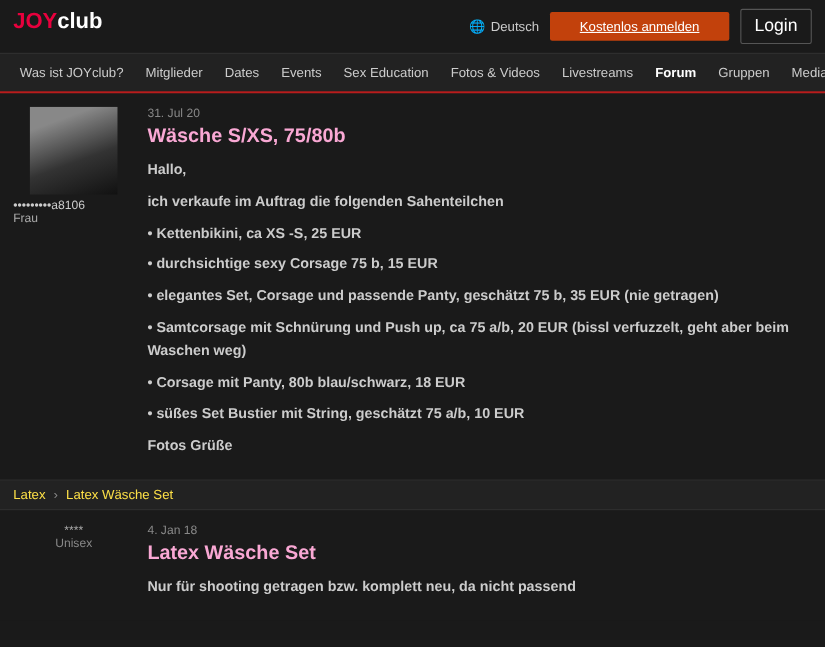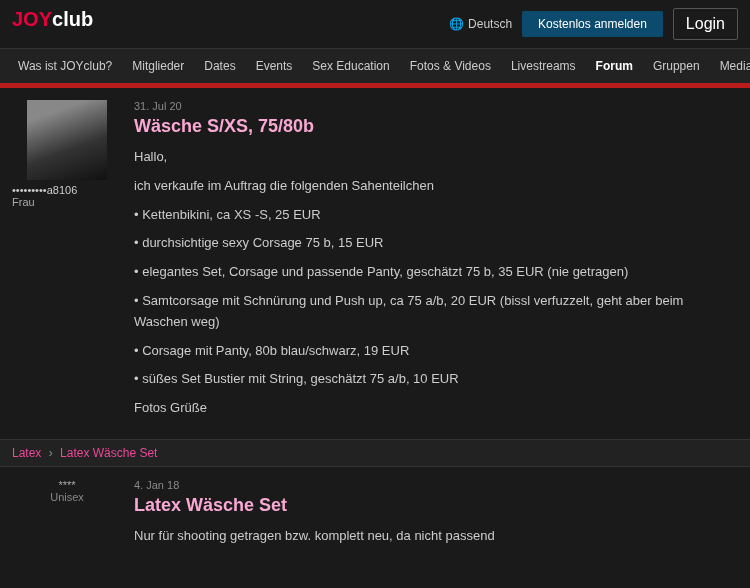--- a/index.html
+++ b/index.html
@@ -27,44 +27,45 @@
     }
     .lang-btn {
       color: #ccc;
       font-size: 12px;
       cursor: pointer;
       display: flex;
       align-items: center;
       gap: 4px;
     }
     .register-btn {
-      background: #0c4a6e;
+      background: #c2410c;
       color: #fff;
       border: none;
-      padding: 6px 16px;
+      padding: 6px 27px;
       font-size: 12px;
       cursor: pointer;
       border-radius: 2px;
+      text-decoration: underline;
     }
     .login-btn {
       background: transparent;
       color: #fff;
       border: 1px solid #555;
       padding: 6px 12px;
       font-size: 16px;
       cursor: pointer;
       border-radius: 2px;
     }
 
     
     .nav {
       background: #222;
       display: flex;
       align-items: center;
-      border-bottom: 5px solid #b91c1c;
+      border-bottom: 2px solid #b91c1c;
       padding: 0 8px;
     }
     .nav-item {
       color: #ccc;
       font-size: 12px;
       padding: 10px 10px;
       cursor: pointer;
       white-space: nowrap;
     }
     .nav-item.active { color: #fff; font-weight: bold; }
@@ -122,31 +123,31 @@
       font-size: 18px;
       color: #f9a8d4;
       font-weight: bold;
       margin-bottom: 10px;
     }
     .post-text {
       font-size: 13px;
       color: #ccc;
       line-height: 1.6;
     }
-    .post-text p { margin-bottom: 8px; }
+    .post-text p { margin-bottom: 8px; font-weight: bold; }
 
     
     .breadcrumb-bar {
       background: #222;
       padding: 6px 12px;
       font-size: 12px;
       border-bottom: 1px solid #333;
     }
     .breadcrumb-bar a {
-      color: #ec4899;
+      color: #fde047;
       text-decoration: none;
     }
     .breadcrumb-sep { color: #888; margin: 0 4px; }
 
     
     .second-post-container {
       display: flex;
       padding: 12px;
       gap: 12px;
       background: #1a1a1a;
@@ -209,21 +210,21 @@
     <div class="post-body">
       <div class="post-date">31. Jul 20</div>
       <div class="post-title">Wäsche S/XS, 75/80b</div>
       <div class="post-text">
         <p>Hallo,</p>
         <p>ich verkaufe im Auftrag die folgenden Sahenteilchen</p>
         <p>• Kettenbikini, ca XS -S, 25 EUR</p>
         <p>• durchsichtige sexy Corsage 75 b, 15 EUR</p>
         <p>• elegantes Set, Corsage und passende Panty, geschätzt 75 b, 35 EUR (nie getragen)</p>
         <p>• Samtcorsage mit Schnürung und Push up, ca 75 a/b, 20 EUR (bissl verfuzzelt, geht aber beim Waschen weg)</p>
-        <p>• Corsage mit Panty, 80b blau/schwarz, 19 EUR</p>
+        <p>• Corsage mit Panty, 80b blau/schwarz, 18 EUR</p>
         <p>• süßes Set Bustier mit String, geschätzt 75 a/b, 10 EUR</p>
         <p>Fotos Grüße</p>
       </div>
     </div>
   </div>
 
   <div class="breadcrumb-bar">
     <a href="#">Latex</a>
     <span class="breadcrumb-sep">›</span>
     <a href="#">Latex Wäsche Set</a>

